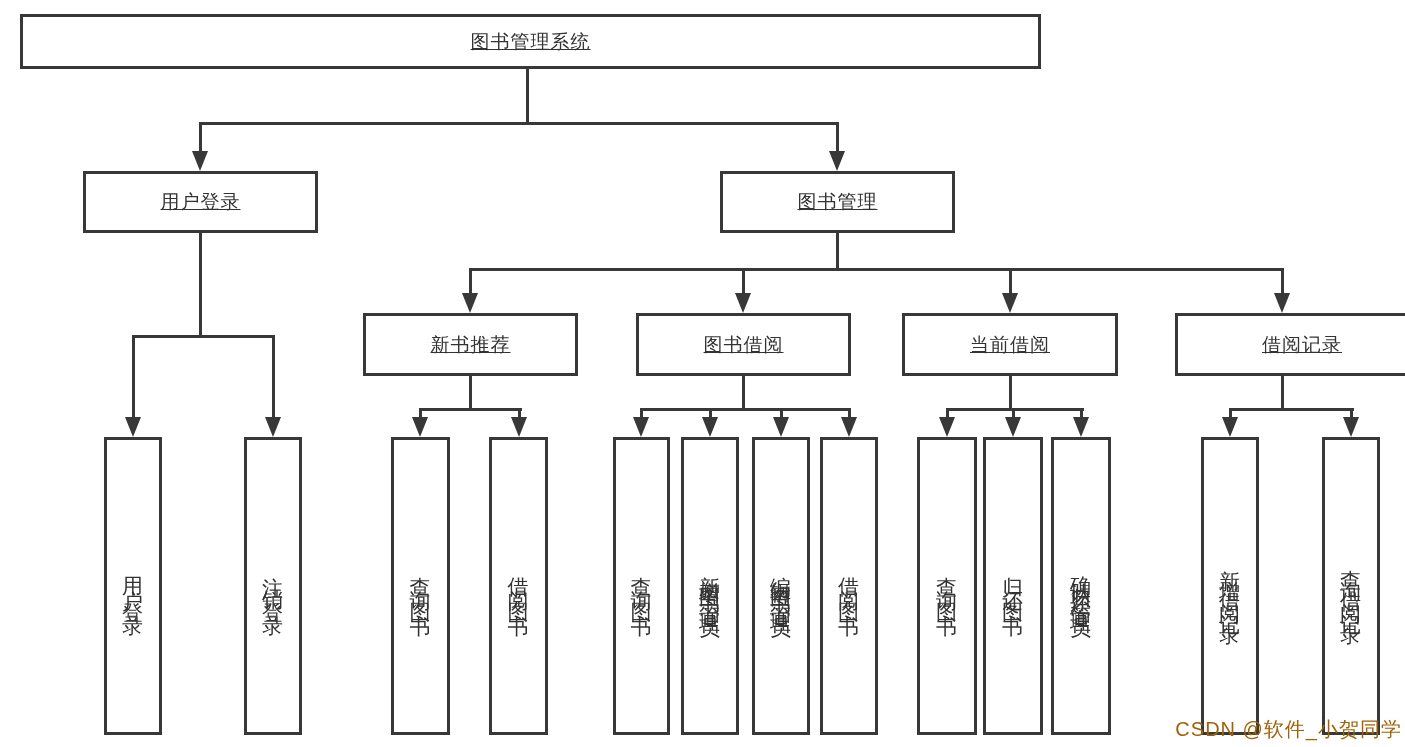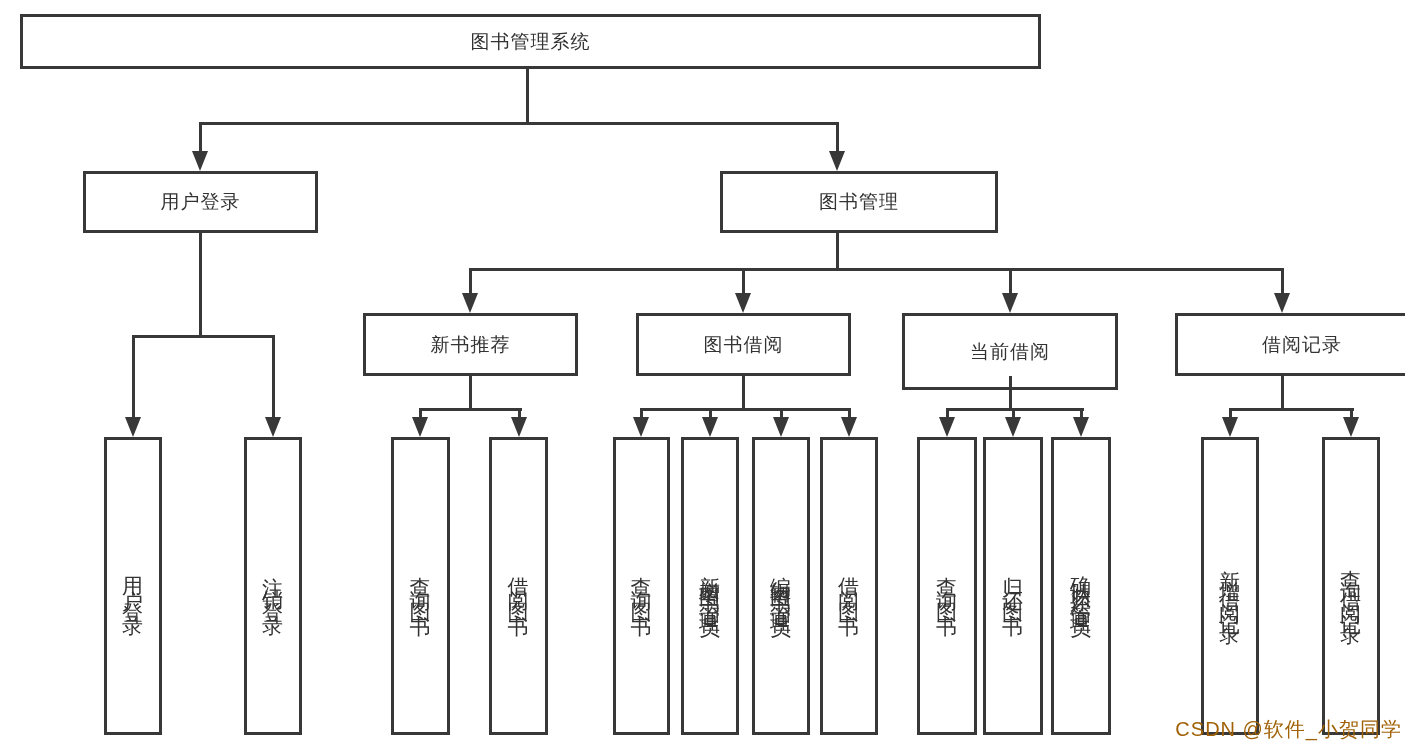--- a/index.html
+++ b/index.html
@@ -4,21 +4,21 @@
 <style>
   html,body{margin:0;padding:0;background:#ffffff;}
   .canvas{
     position:relative;width:1405px;height:747px;background:#ffffff;
     font-family:"Liberation Sans",sans-serif;color:#333333;overflow:hidden;
   }
   .box{
     position:absolute;box-sizing:border-box;border:3px solid #383838;background:#ffffff;
     display:flex;align-items:center;justify-content:center;
   }
-  .box .hlabel{font-size:19px;letter-spacing:1px;white-space:nowrap;}
+  .box .hlabel{font-size:19px;letter-spacing:1px;white-space:nowrap;text-decoration:underline;}
   .leaf .vlabel{
     writing-mode:vertical-rl;text-orientation:mixed;
     font-size:21px;line-height:1;letter-spacing:13px;
   }
   .leaf.mid .vlabel{letter-spacing:11px;}
   .leaf.long .vlabel{letter-spacing:6px;}
   .vline{position:absolute;width:3px;background:#383838;}
   .hline{position:absolute;height:3px;background:#383838;}
   .arrow{
     position:absolute;width:0;height:0;
@@ -42,21 +42,21 @@
   <div class="vline" style="left:526px;top:69px;height:56px"></div>
   <div class="hline" style="left:199px;top:122px;width:640px"></div>
   <div class="vline" style="left:199px;top:122px;height:33px"></div>
   <div class="vline" style="left:836px;top:122px;height:33px"></div>
   <div class="arrow" style="left:192px;top:151px"></div>
   <div class="arrow" style="left:829px;top:151px"></div>
 
   <div class="box" style="left:83px;top:171px;width:235px;height:62px">
     <span class="hlabel">用户登录</span>
   </div>
-  <div class="box" style="left:720px;top:171px;width:278px;height:62px">
+  <div class="box" style="left:720px;top:171px;width:235px;height:62px">
     <span class="hlabel">图书管理</span>
   </div>
 
   <div class="vline" style="left:199px;top:233px;height:104px"></div>
   <div class="hline" style="left:132px;top:335px;width:143px"></div>
   <div class="vline" style="left:132px;top:335px;height:84px"></div>
   <div class="vline" style="left:272px;top:335px;height:84px"></div>
   <div class="arrow" style="left:125px;top:417px"></div>
   <div class="arrow" style="left:265px;top:417px"></div>
 
@@ -70,21 +70,21 @@
   <div class="arrow" style="left:735px;top:293px"></div>
   <div class="arrow" style="left:1002px;top:293px"></div>
   <div class="arrow" style="left:1274px;top:293px"></div>
 
   <div class="box" style="left:636px;top:313px;width:215px;height:63px">
     <span class="hlabel">图书借阅</span>
   </div>
   <div class="box" style="left:363px;top:313px;width:215px;height:63px">
     <span class="hlabel">新书推荐</span>
   </div>
-  <div class="box" style="left:902px;top:313px;width:216px;height:77px">
+  <div class="box" style="left:902px;top:313px;width:216px;height:63px">
     <span class="hlabel">当前借阅</span>
   </div>
   <div class="box" style="left:1175px;top:313px;width:254px;height:63px">
     <span class="hlabel">借阅记录</span>
   </div>
 
   <div class="vline" style="left:469px;top:376px;height:34px"></div>
   <div class="hline" style="left:419px;top:408px;width:103px"></div>
   <div class="vline" style="left:419px;top:408px;height:13px"></div>
   <div class="vline" style="left:518px;top:408px;height:13px"></div>

